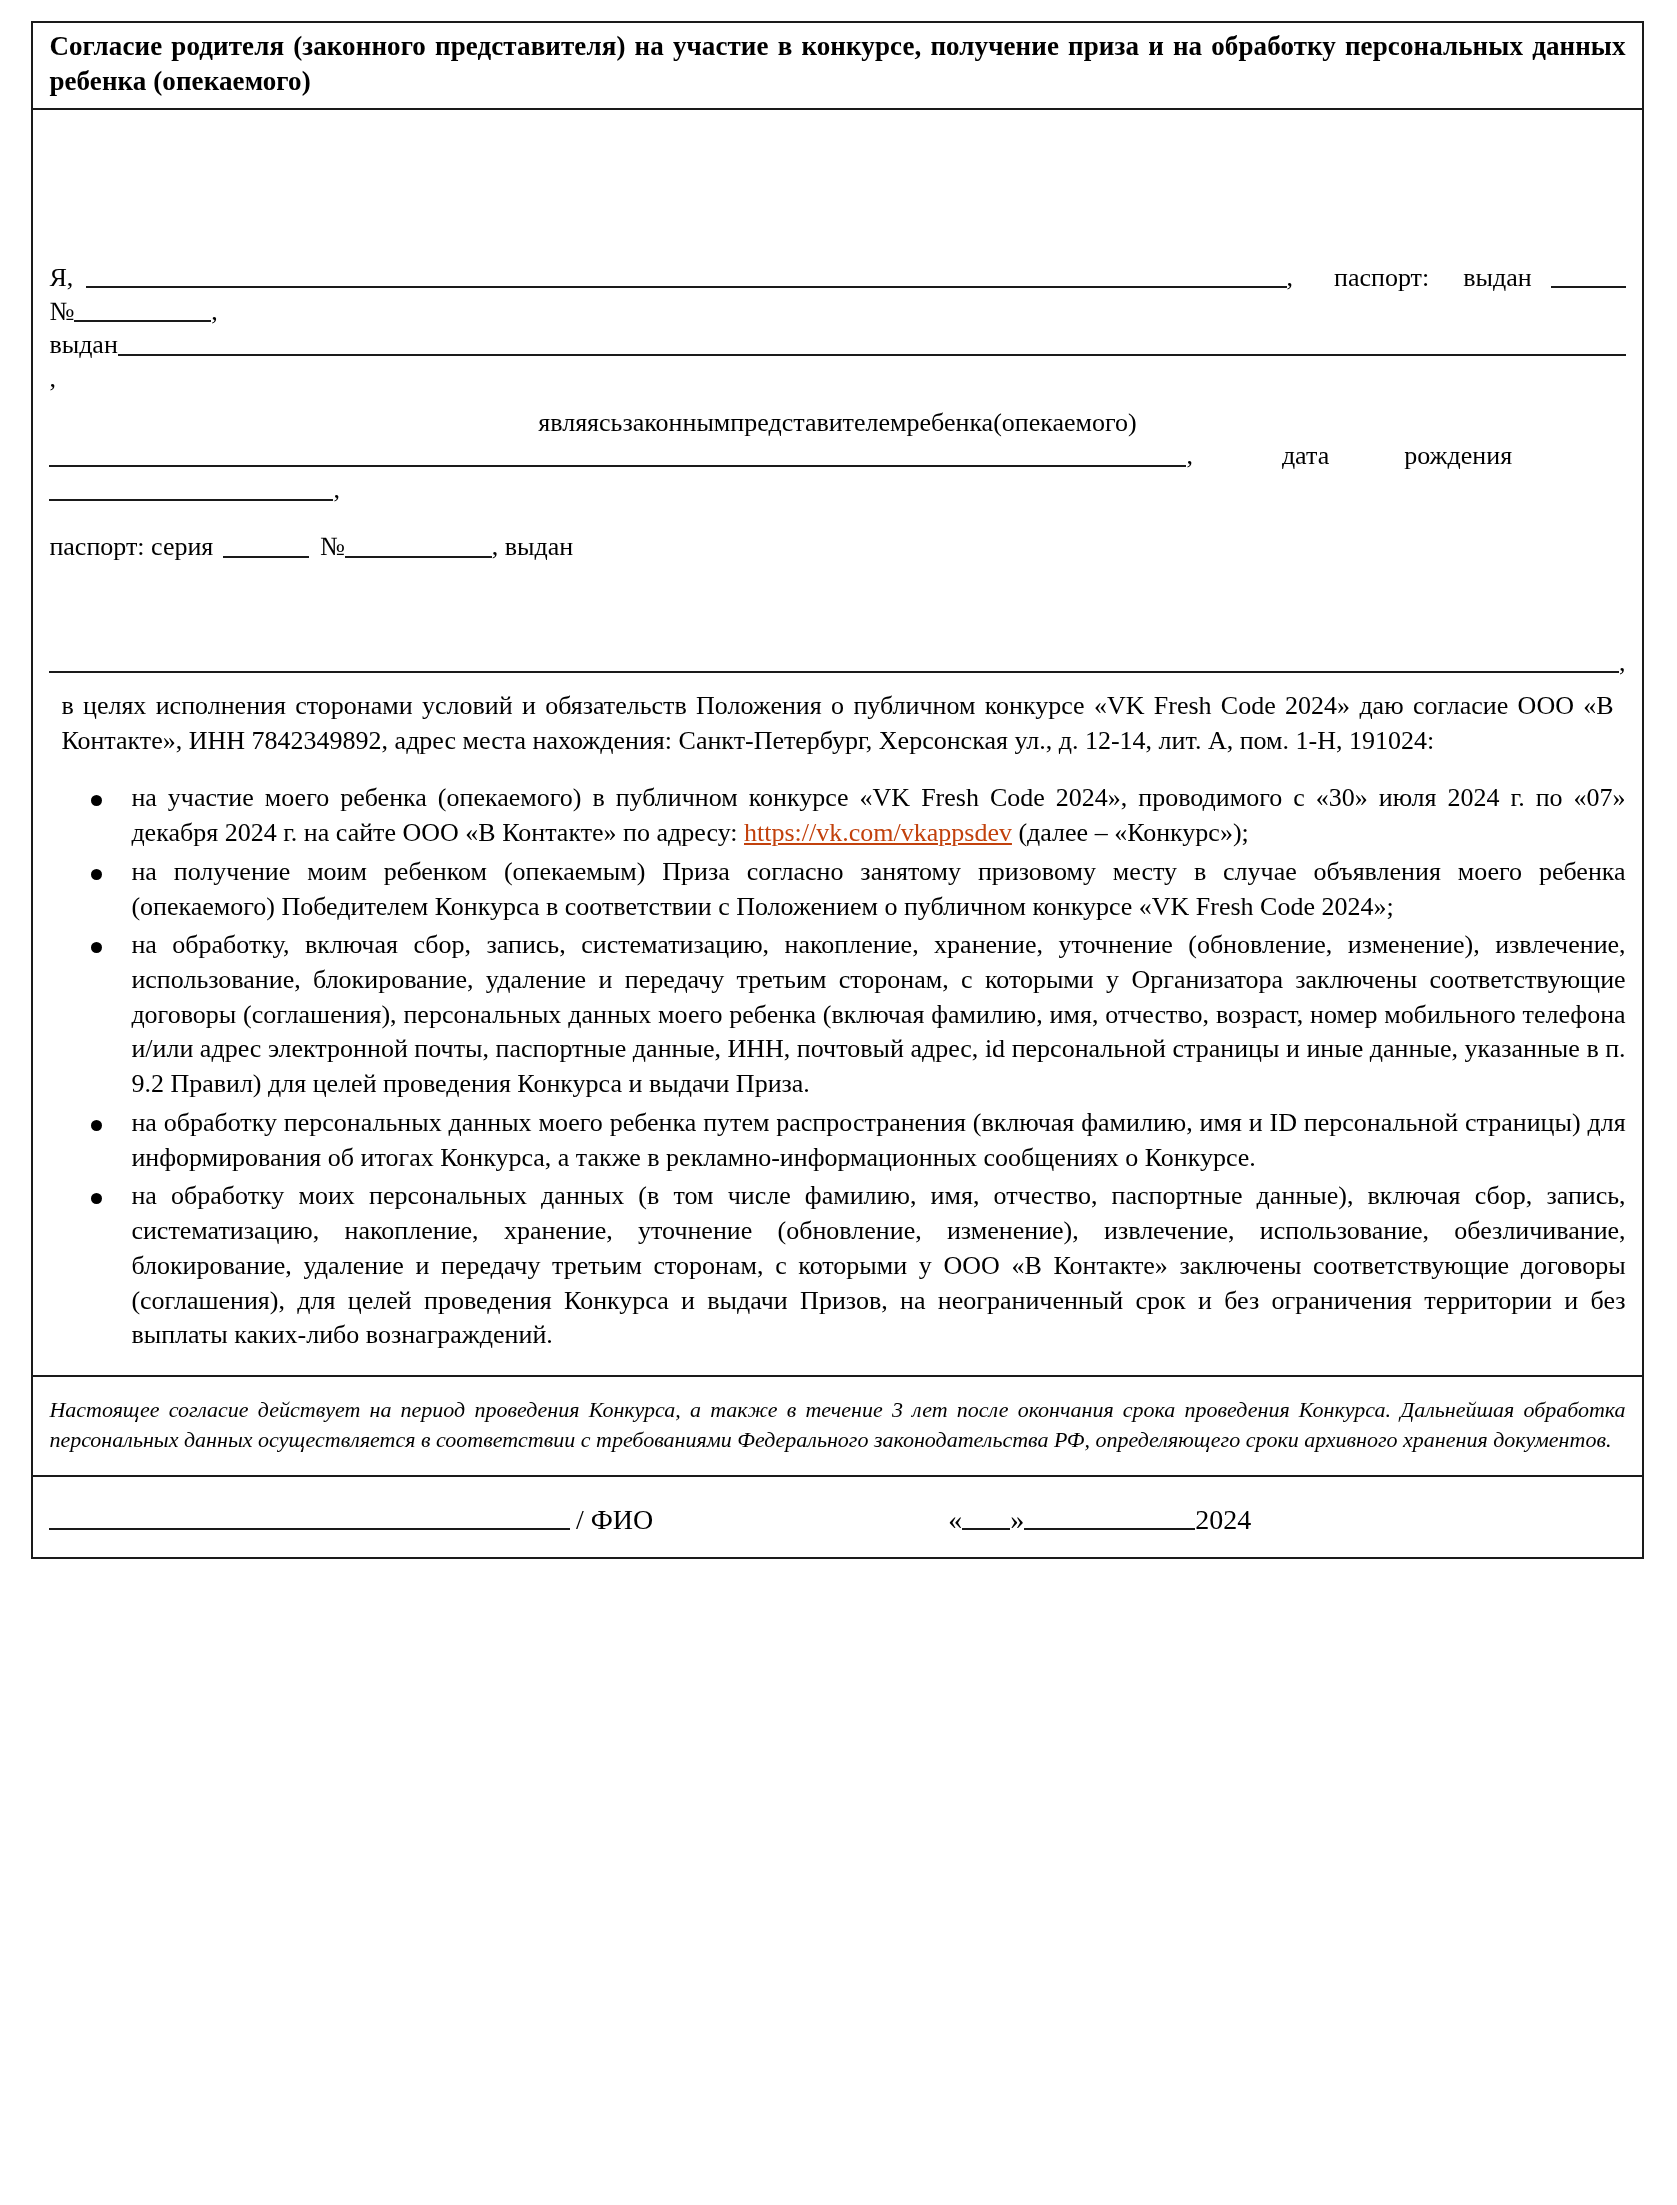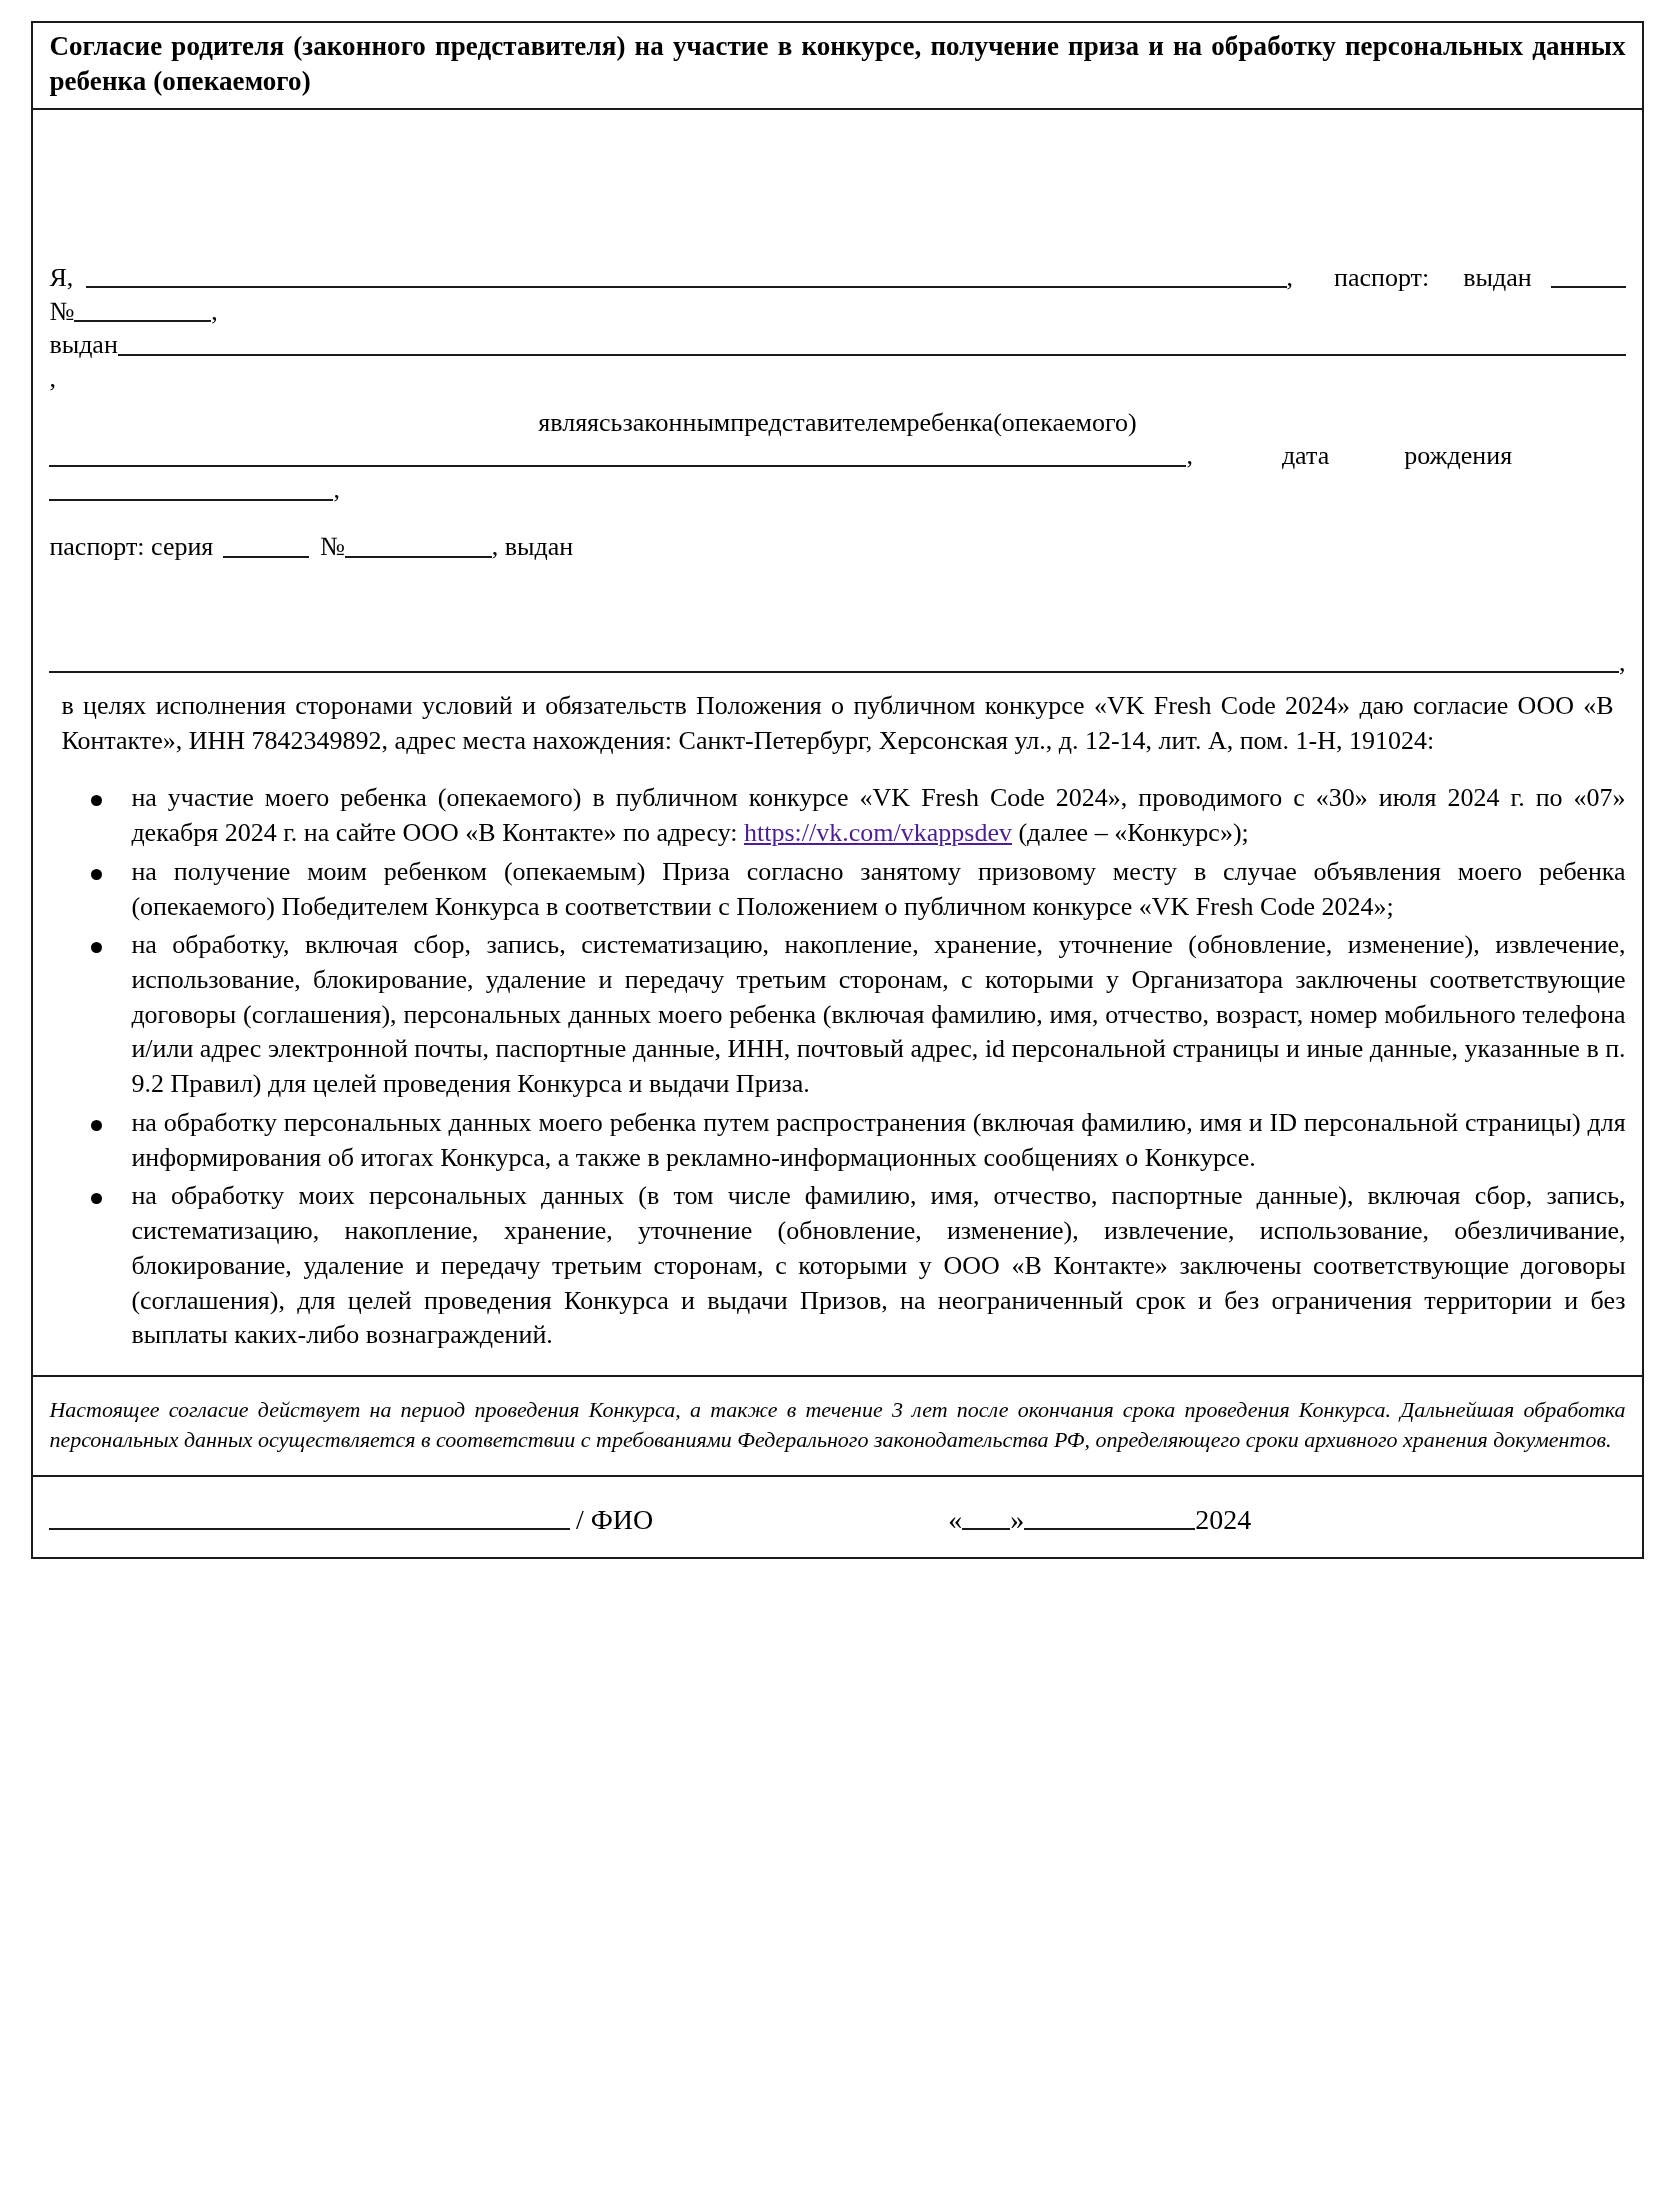--- a/index.html
+++ b/index.html
@@ -120,21 +120,21 @@
   ul.bullets > li .dot {
     position: absolute;
     left: 42px;
     top: 13.7px;
     width: 11px;
     height: 11px;
     background: #000;
     border-radius: 50%;
   }
   .link {
-    color: #4c1d95;
+    color: #c2410c;
     text-decoration: underline;
   }
 
   
   .closing {
     font-style: italic;
     font-size: 22px;
     line-height: 1.35;
     text-align: justify;
     text-align-last: left;

